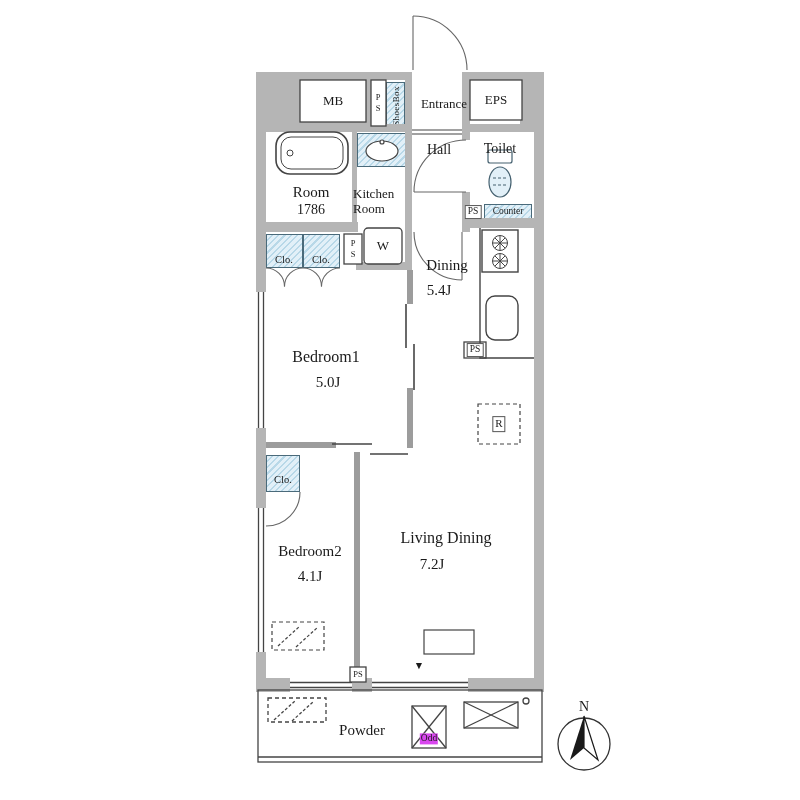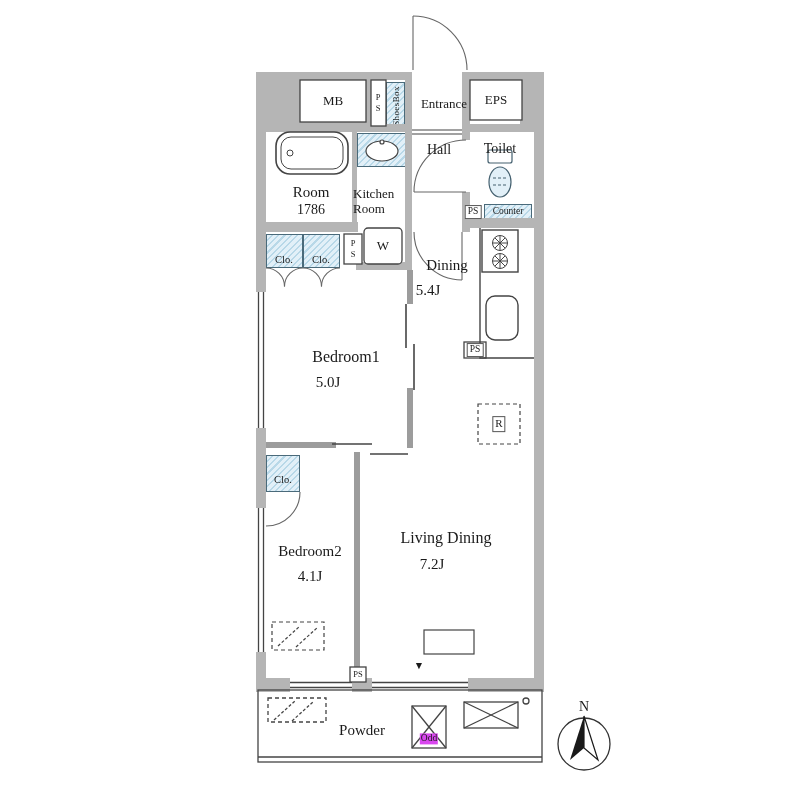--- a/index.html
+++ b/index.html
@@ -198,23 +198,23 @@
   <div class="lbl sz9 boxed" style="left:473px;top:212px">PS</div>
   <div class="lbl sz9" style="left:508px;top:212px">Counter</div>
   <div class="lbl sz15" style="left:311px;top:193px">Room</div>
   <div class="lbl sz14" style="left:311px;top:210px">1786</div>
   <div class="lbl sz13 wrap" style="left:381px;top:201px">Kitchen Room</div>
   <div class="lbl sz10" style="left:284px;top:260px">Clo.</div>
   <div class="lbl sz10" style="left:321px;top:260px">Clo.</div>
   <div class="lbl sz8 vert" style="left:353px;top:249px">PS</div>
   <div class="lbl sz13" style="left:383px;top:246px">W</div>
   <div class="lbl sz15" style="left:447px;top:266px">Dining</div>
-  <div class="lbl sz15" style="left:428px;top:291px">5.4J</div>
+  <div class="lbl sz15" style="left:439px;top:291px">5.4J</div>
   <div class="lbl sz9 boxed" style="left:475px;top:350px">PS</div>
-  <div class="lbl sz16" style="left:346px;top:357px">Bedroom1</div>
+  <div class="lbl sz16" style="left:326px;top:357px">Bedroom1</div>
   <div class="lbl sz15" style="left:328px;top:383px">5.0J</div>
   <div class="lbl sz11 boxed" style="left:499px;top:424px">R</div>
   <div class="lbl sz10" style="left:283px;top:480px">Clo.</div>
   <div class="lbl sz15" style="left:310px;top:552px">Bedroom2</div>
   <div class="lbl sz15" style="left:310px;top:577px">4.1J</div>
   <div class="lbl sz16" style="left:446px;top:538px">Living Dining</div>
   <div class="lbl sz15" style="left:432px;top:565px">7.2J</div>
   <div class="lbl sz8" style="left:358px;top:674px">PS</div>
   <div class="lbl sz10" style="left:419px;top:666px">▼</div>
   <div class="lbl sz15" style="left:362px;top:731px">Powder</div>

